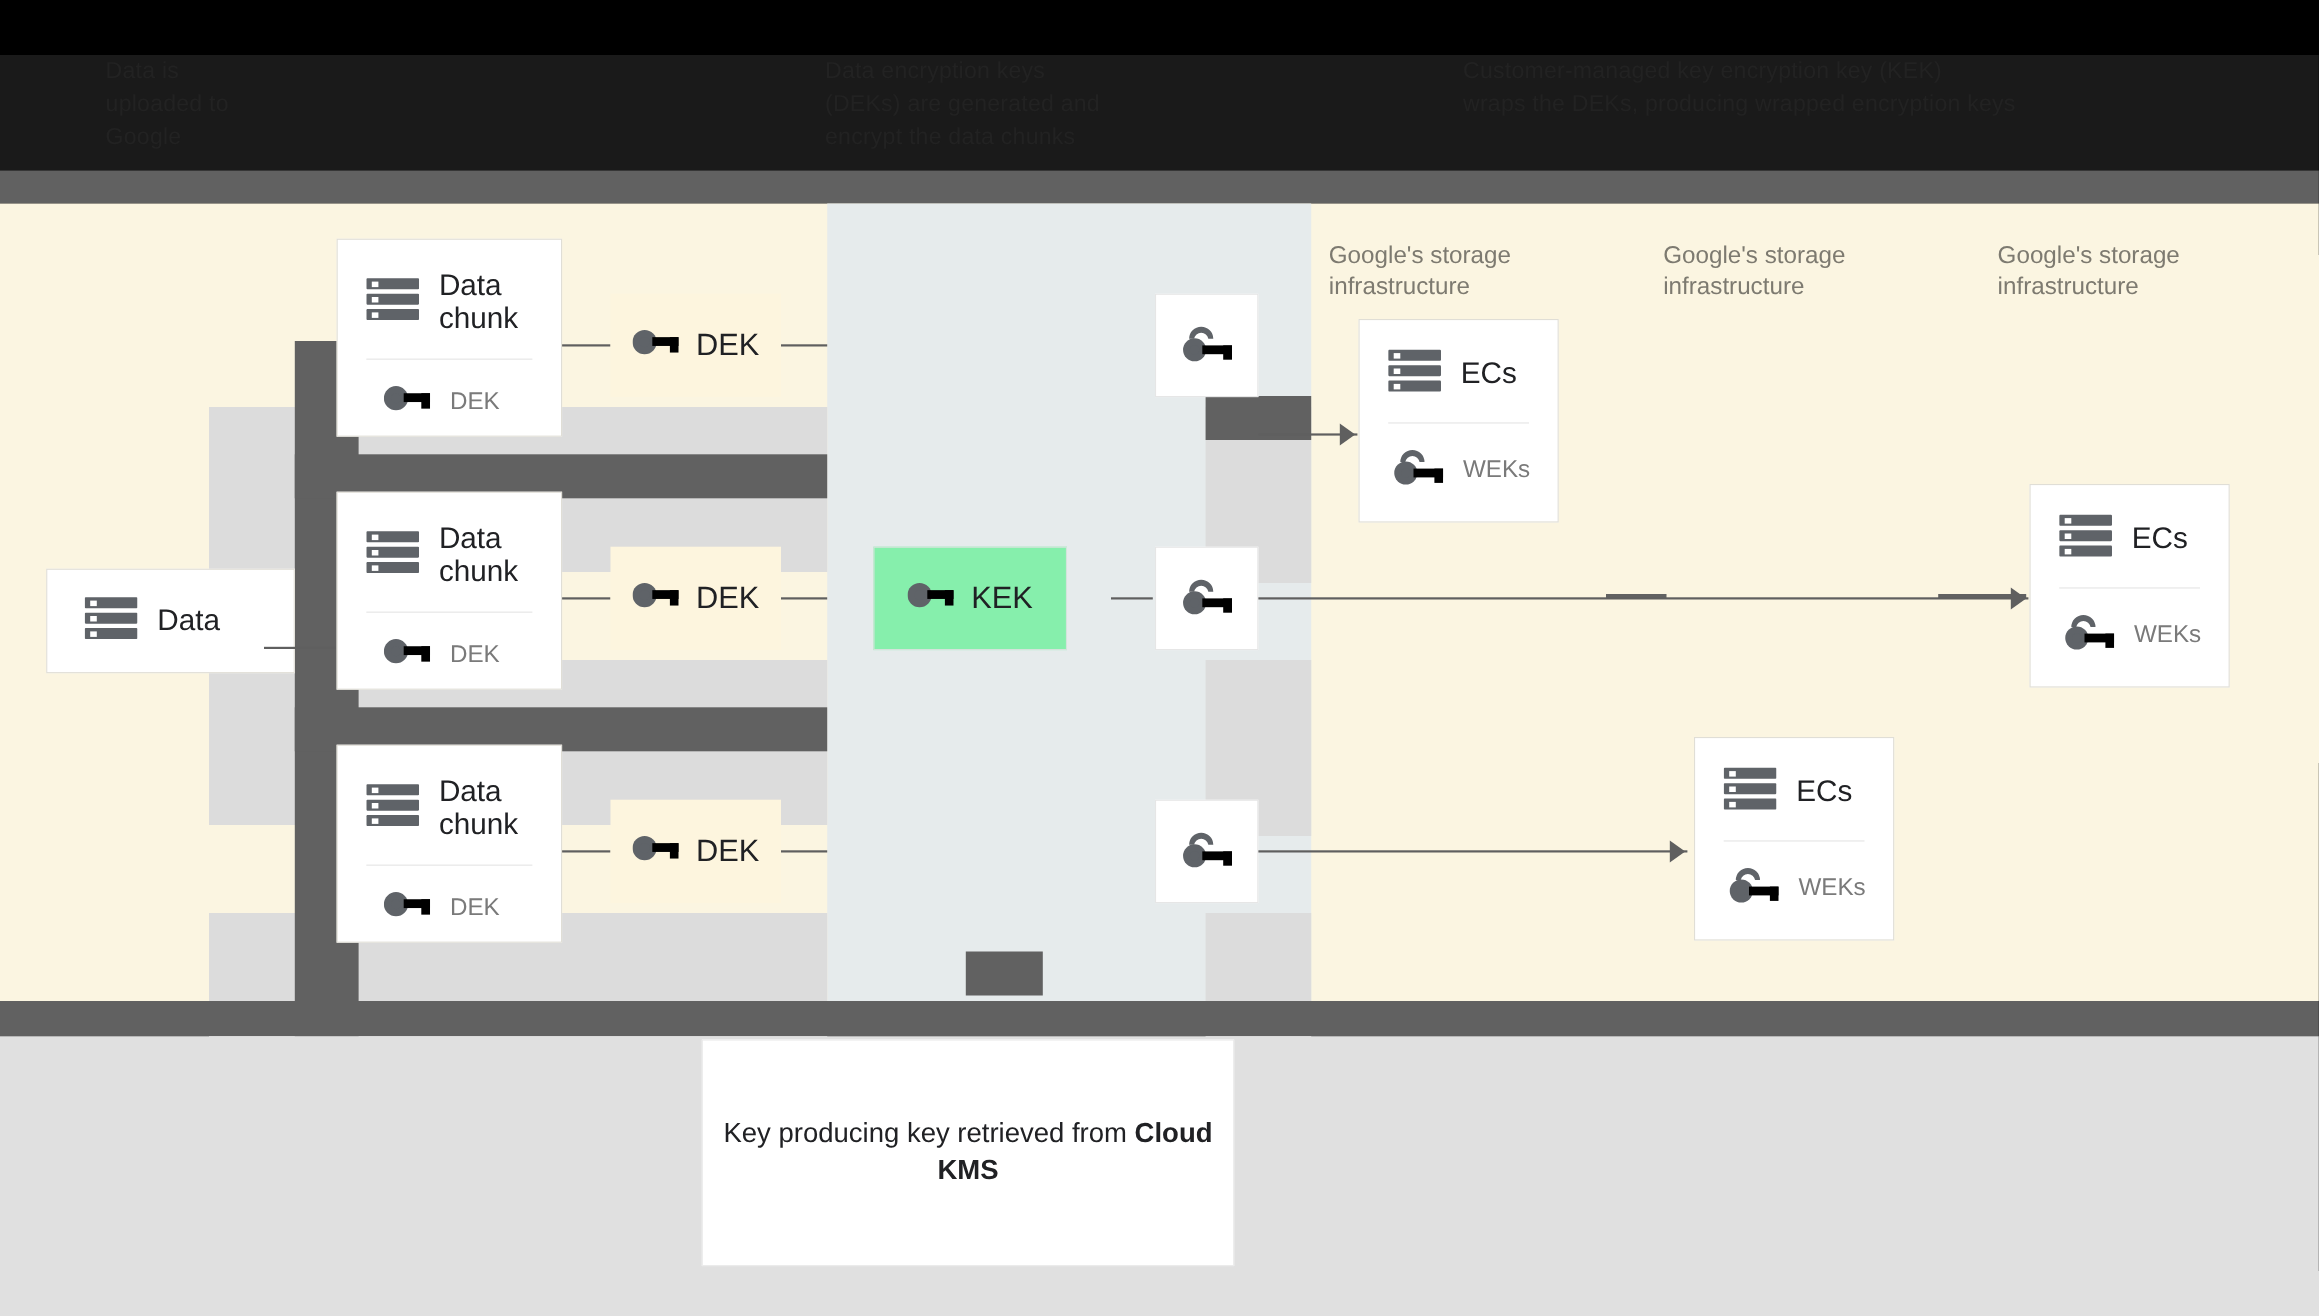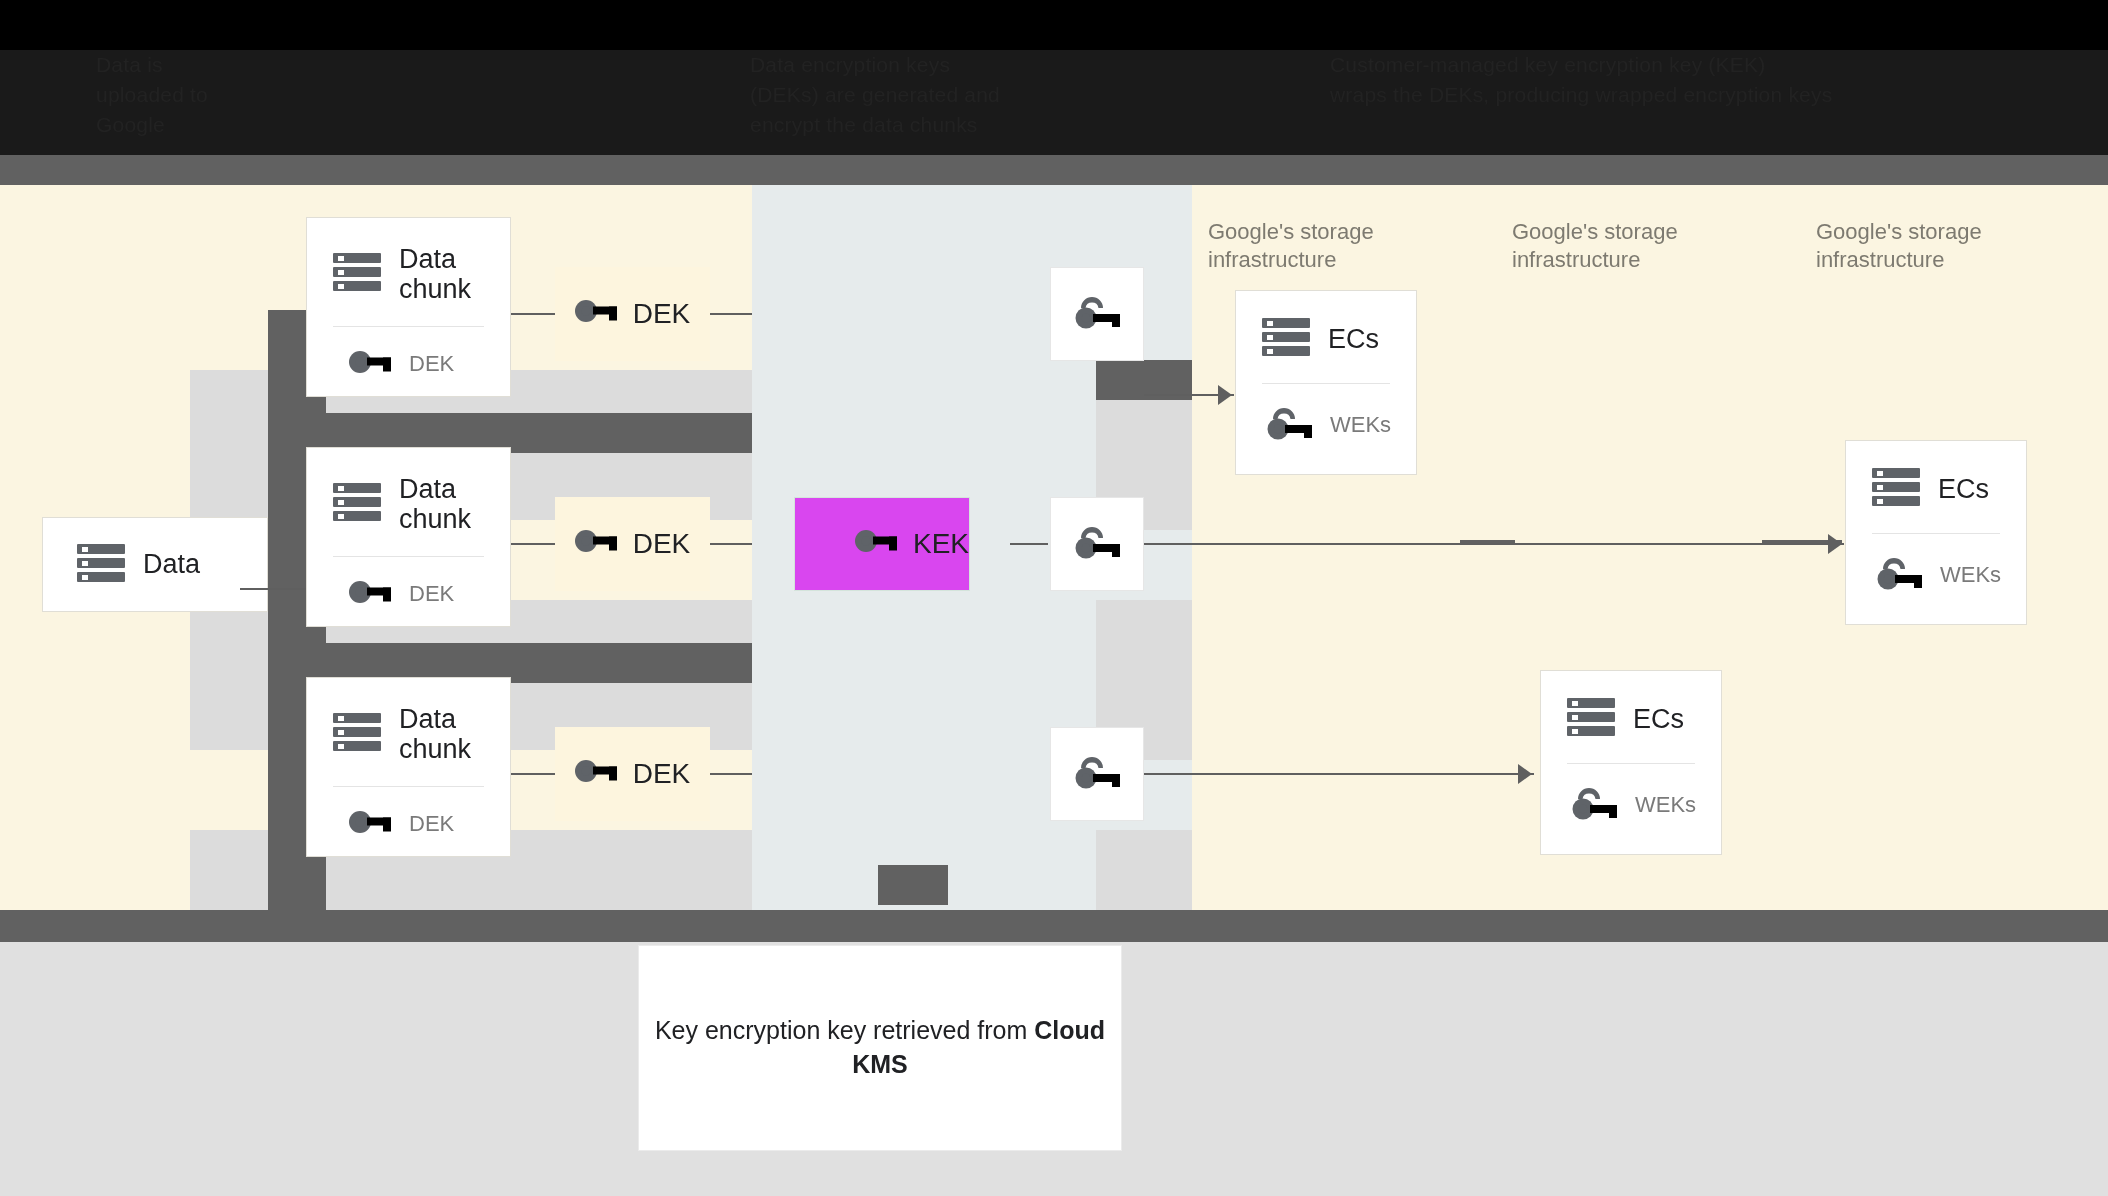--- a/index.html
+++ b/index.html
@@ -87,21 +87,21 @@
   .ico-wkey { width:46px; height:34px; }
   .ico-wkey path, .ico-wkey circle { fill:#5f6368; }
 
   
   .keybox {
     position:absolute; display:flex; align-items:center; gap:16px;
     justify-content:center;
     font-size:28px; color:#202124;
   }
   .keybox.dek { background:#FDF5DE; }
-  .keybox.kek { background:#d946ef; border:1px solid #D4E4DB;justify-content:flex-end; }
+  .keybox.kek { background:#86efac; border:1px solid #D4E4DB; }
 
   .wkeybox {
     position:absolute; background:#fff; border:1px solid #E6E6E6;
     display:flex; align-items:center; justify-content:center;
   }
 
   
   .line { position:absolute; height:2px; background:#5f5f5f; }
   .arrow-head {
     position:absolute; width:0; height:0;
@@ -466,14 +466,14 @@
       <span class="card-sub">WEKs</span>
     </div>
   </div>
 
 </div>
 
 <div id="bottom-gray"></div>
 <div id="bottom-area"></div>
 
 <div id="caption">
-  <div class="cap-normal"><span>Key encryption key retrieved from </span><b>Cloud KMS</b></div>
+  <div class="cap-normal"><span>Key producing key retrieved from </span><b>Cloud KMS</b></div>
 </div>
 
 </body></html>

